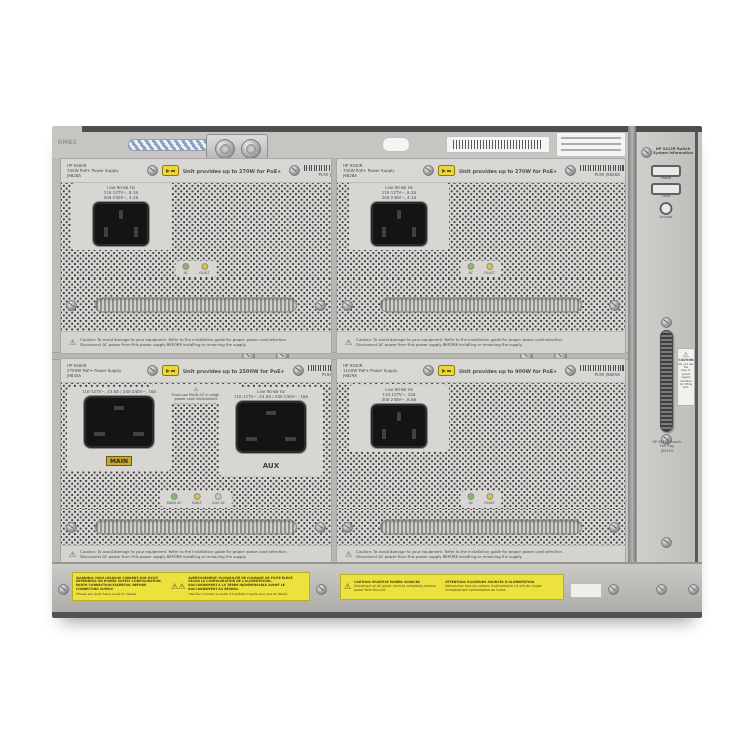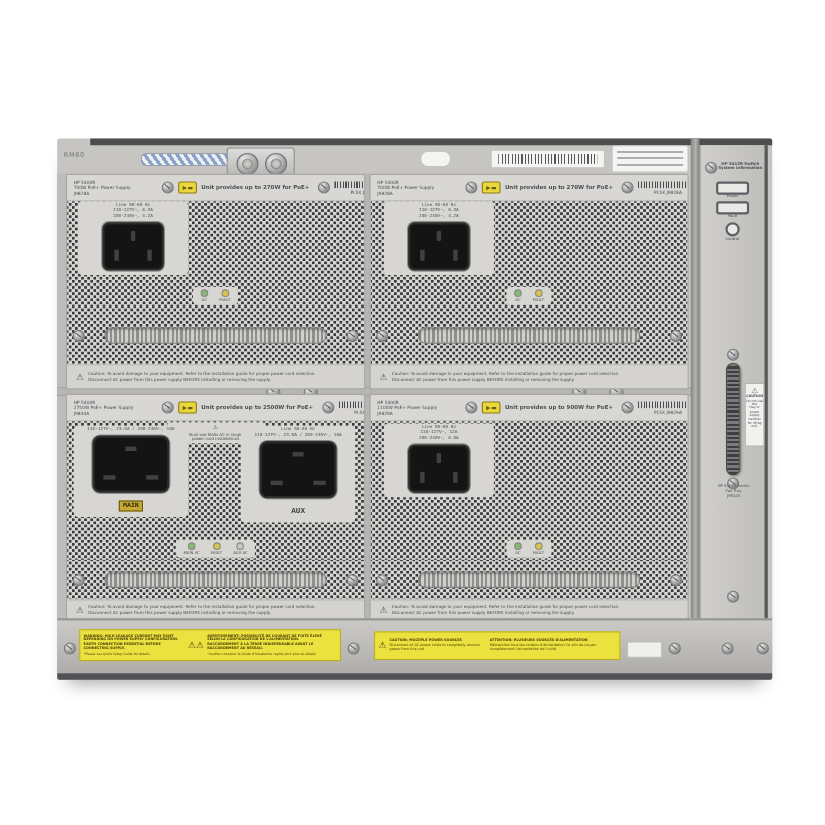--- a/index.html
+++ b/index.html
@@ -61,21 +61,21 @@
   .part .pbc{display:block;width:54px;height:6px;margin:0 auto 1px;
              background:repeating-linear-gradient(90deg,#4c4d52 0 1px,transparent 1px 2.5px);}
 
   .mesh{background-color:#d7d6d2;
         background-image:radial-gradient(circle,#38383c 1.2px,transparent 1.45px),
                          radial-gradient(circle,#38383c 1.2px,transparent 1.45px);
         background-size:5.6px 5.6px;background-position:0 0,2.8px 2.8px;}
   .psu-body{position:relative;}
   .psu-body.h96{height:96px;} .psu-body.h126{height:126px;}
 
-  .inlet-wrap{position:absolute;text-align:center;background:#d7d6d2;border-radius:4px;padding:2px 2px 4px;box-sizing:border-box;font-family:Liberation Mono, monospace;}
+  .inlet-wrap{position:absolute;text-align:center;background:#d7d6d2;border-radius:4px;padding:2px 2px 4px;box-sizing:border-box;}
   .rating{font-size:4px;line-height:5px;margin-bottom:2px;}
   .c14{position:relative;width:52px;height:40px;margin:0 auto;background:#141414;border:2px solid #2c2c2c;
        border-radius:6px;box-shadow:0 0 0 1px #8b8b89;}
   .c14 .pg{position:absolute;left:50%;top:6px;width:4px;height:9px;margin-left:-2px;background:#414141;border-radius:1px;}
   .c14 .pl{position:absolute;left:9px;bottom:7px;width:4px;height:10px;background:#414141;}
   .c14 .pr{position:absolute;right:9px;bottom:7px;width:4px;height:10px;background:#414141;}
   .c20{position:relative;width:66px;height:48px;margin:0 auto;background:#141414;border:2px solid #2c2c2c;
        border-radius:7px;box-shadow:0 0 0 1px #8b8b89;}
   .c20 .pg{position:absolute;left:50%;top:8px;width:10px;height:4px;margin-left:-5px;background:#414141;}
   .c20 .pl{position:absolute;left:8px;bottom:10px;width:11px;height:4px;background:#414141;}

